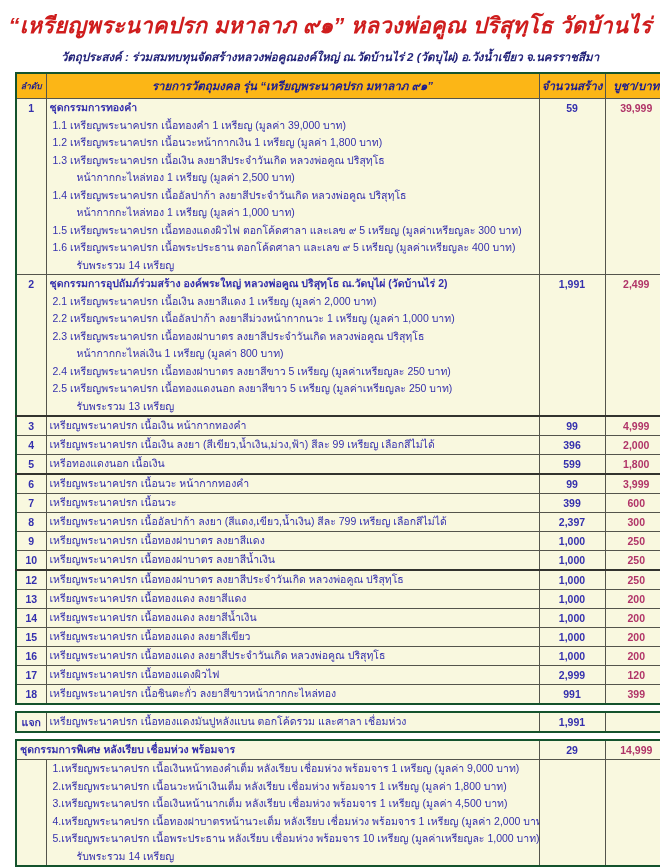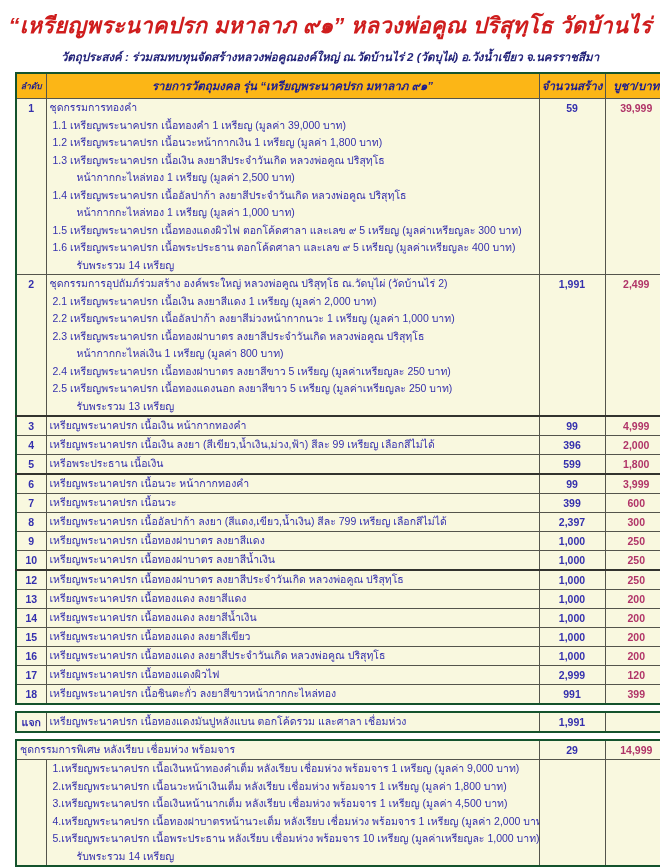--- a/index.html
+++ b/index.html
@@ -23,21 +23,21 @@
   thead th.no{font-size:8.5px;}
   td{background:#f9f8df;color:#3530ad;font-size:10.5px;vertical-align:top;padding:0;}
   td.no{text-align:center;font-weight:bold;padding-top:1px;line-height:16px;font-size:10.5px;}
   td.qty,td.price{text-align:center;font-weight:bold;line-height:17px;padding-top:1px;}
   td.price{color:#b03468;}
   .line{line-height:17.5px;white-space:nowrap;}
   .simple .line{line-height:16.5px;}
   .ind0{padding-left:3px;}
   .ind1{padding-left:6px;}
   .ind2{padding-left:30px;}
-  .b{font-weight:normal;}
+  .b{font-weight:bold;}
   tr.thick td{border-top:2px solid #33332e;}
   .tgap{margin-top:6px;padding-left:20px;}
   .special-head td{font-weight:bold;}
 </style>
 </head>
 <body>
 
 <div class="sheet">
 
   <div class="title" id="title" style="color: rgb(207, 29, 29);">“เหรียญพระนาคปรก มหาลาภ ๙๑”  หลวงพ่อคูณ ปริสุทฺโธ วัดบ้านไร่</div>
@@ -103,21 +103,21 @@
           <td class="no">4</td>
           <td class="desc">
             <div class="line ind0">เหรียญพระนาคปรก เนื้อเงิน ลงยา (สีเขียว,น้ำเงิน,ม่วง,ฟ้า) สีละ 99 เหรียญ เลือกสีไม่ได้</div>
           </td>
           <td class="qty">396</td>
           <td class="price" style="color: rgb(176, 52, 104);">2,000</td>
         </tr>
         <tr class="simple">
           <td class="no">5</td>
           <td class="desc">
-            <div class="line ind0">เหรีอพระประธาน เนื้อเงิน</div>
+            <div class="line ind0">เหรีอทองแดงนอก เนื้อเงิน</div>
           </td>
           <td class="qty">599</td>
           <td class="price" style="color: rgb(176, 52, 104);">1,800</td>
         </tr>
         <tr class="thick simple">
           <td class="no">6</td>
           <td class="desc">
             <div class="line ind0">เหรียญพระนาคปรก เนื้อนวะ หน้ากากทองคำ</div>
           </td>
           <td class="qty">99</td>

